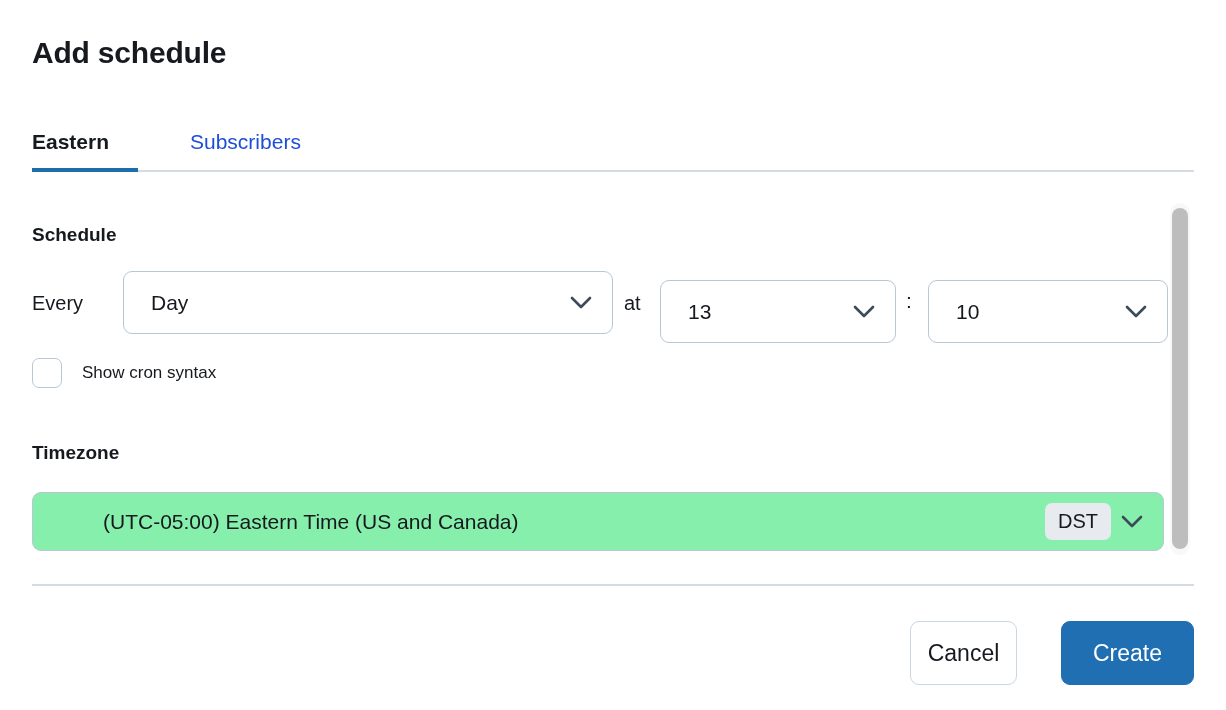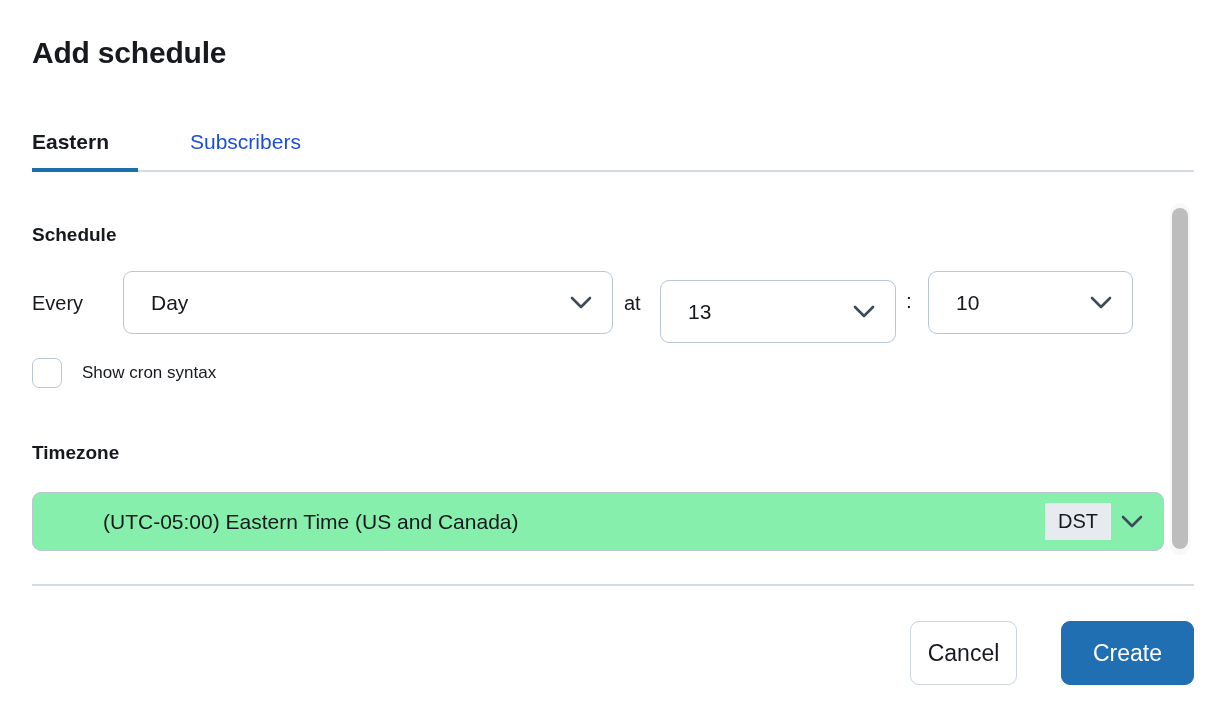--- a/index.html
+++ b/index.html
@@ -135,21 +135,21 @@
     margin-right: 16px;
     flex: 0 0 auto;
     display: flex;
     align-items: center;
     justify-content: center;
   }
   .chev svg { display: block; }
 
   .select-day   { left: 123px;  top: 75px; width: 490px; gap: 8px; }
   .select-hour  { left: 660px;  top: 75px; width: 236px; margin-top: 9px; }
-  .select-min   { left: 928px;  top: 75px; width: 205px; }
+  .select-min   { left: 928px;  top: 84px; width: 240px; }
 
   .at-label {
     position: absolute;
     left: 624px;
     top: 94px;
     font-size: 20px;
     color: #16191d;
     line-height: 26px;
   }
   .colon-label {
@@ -209,21 +209,21 @@
     font-size: 21px;
     color: #16191d;
     white-space: nowrap;
     overflow: hidden;
   }
   .dst-badge {
     flex: 0 0 auto;
     background: #e7eaee;
     color: #16191d;
     font-size: 20px;
-    border-radius: 0;
+    border-radius: 7px;
     padding: 6px 13px 7px 13px;
     line-height: 24px;
     margin-right: 6px;
   }
 
   
   .scrollbar-track {
     position: absolute;
     left: 1170px;
     top: 203px;

